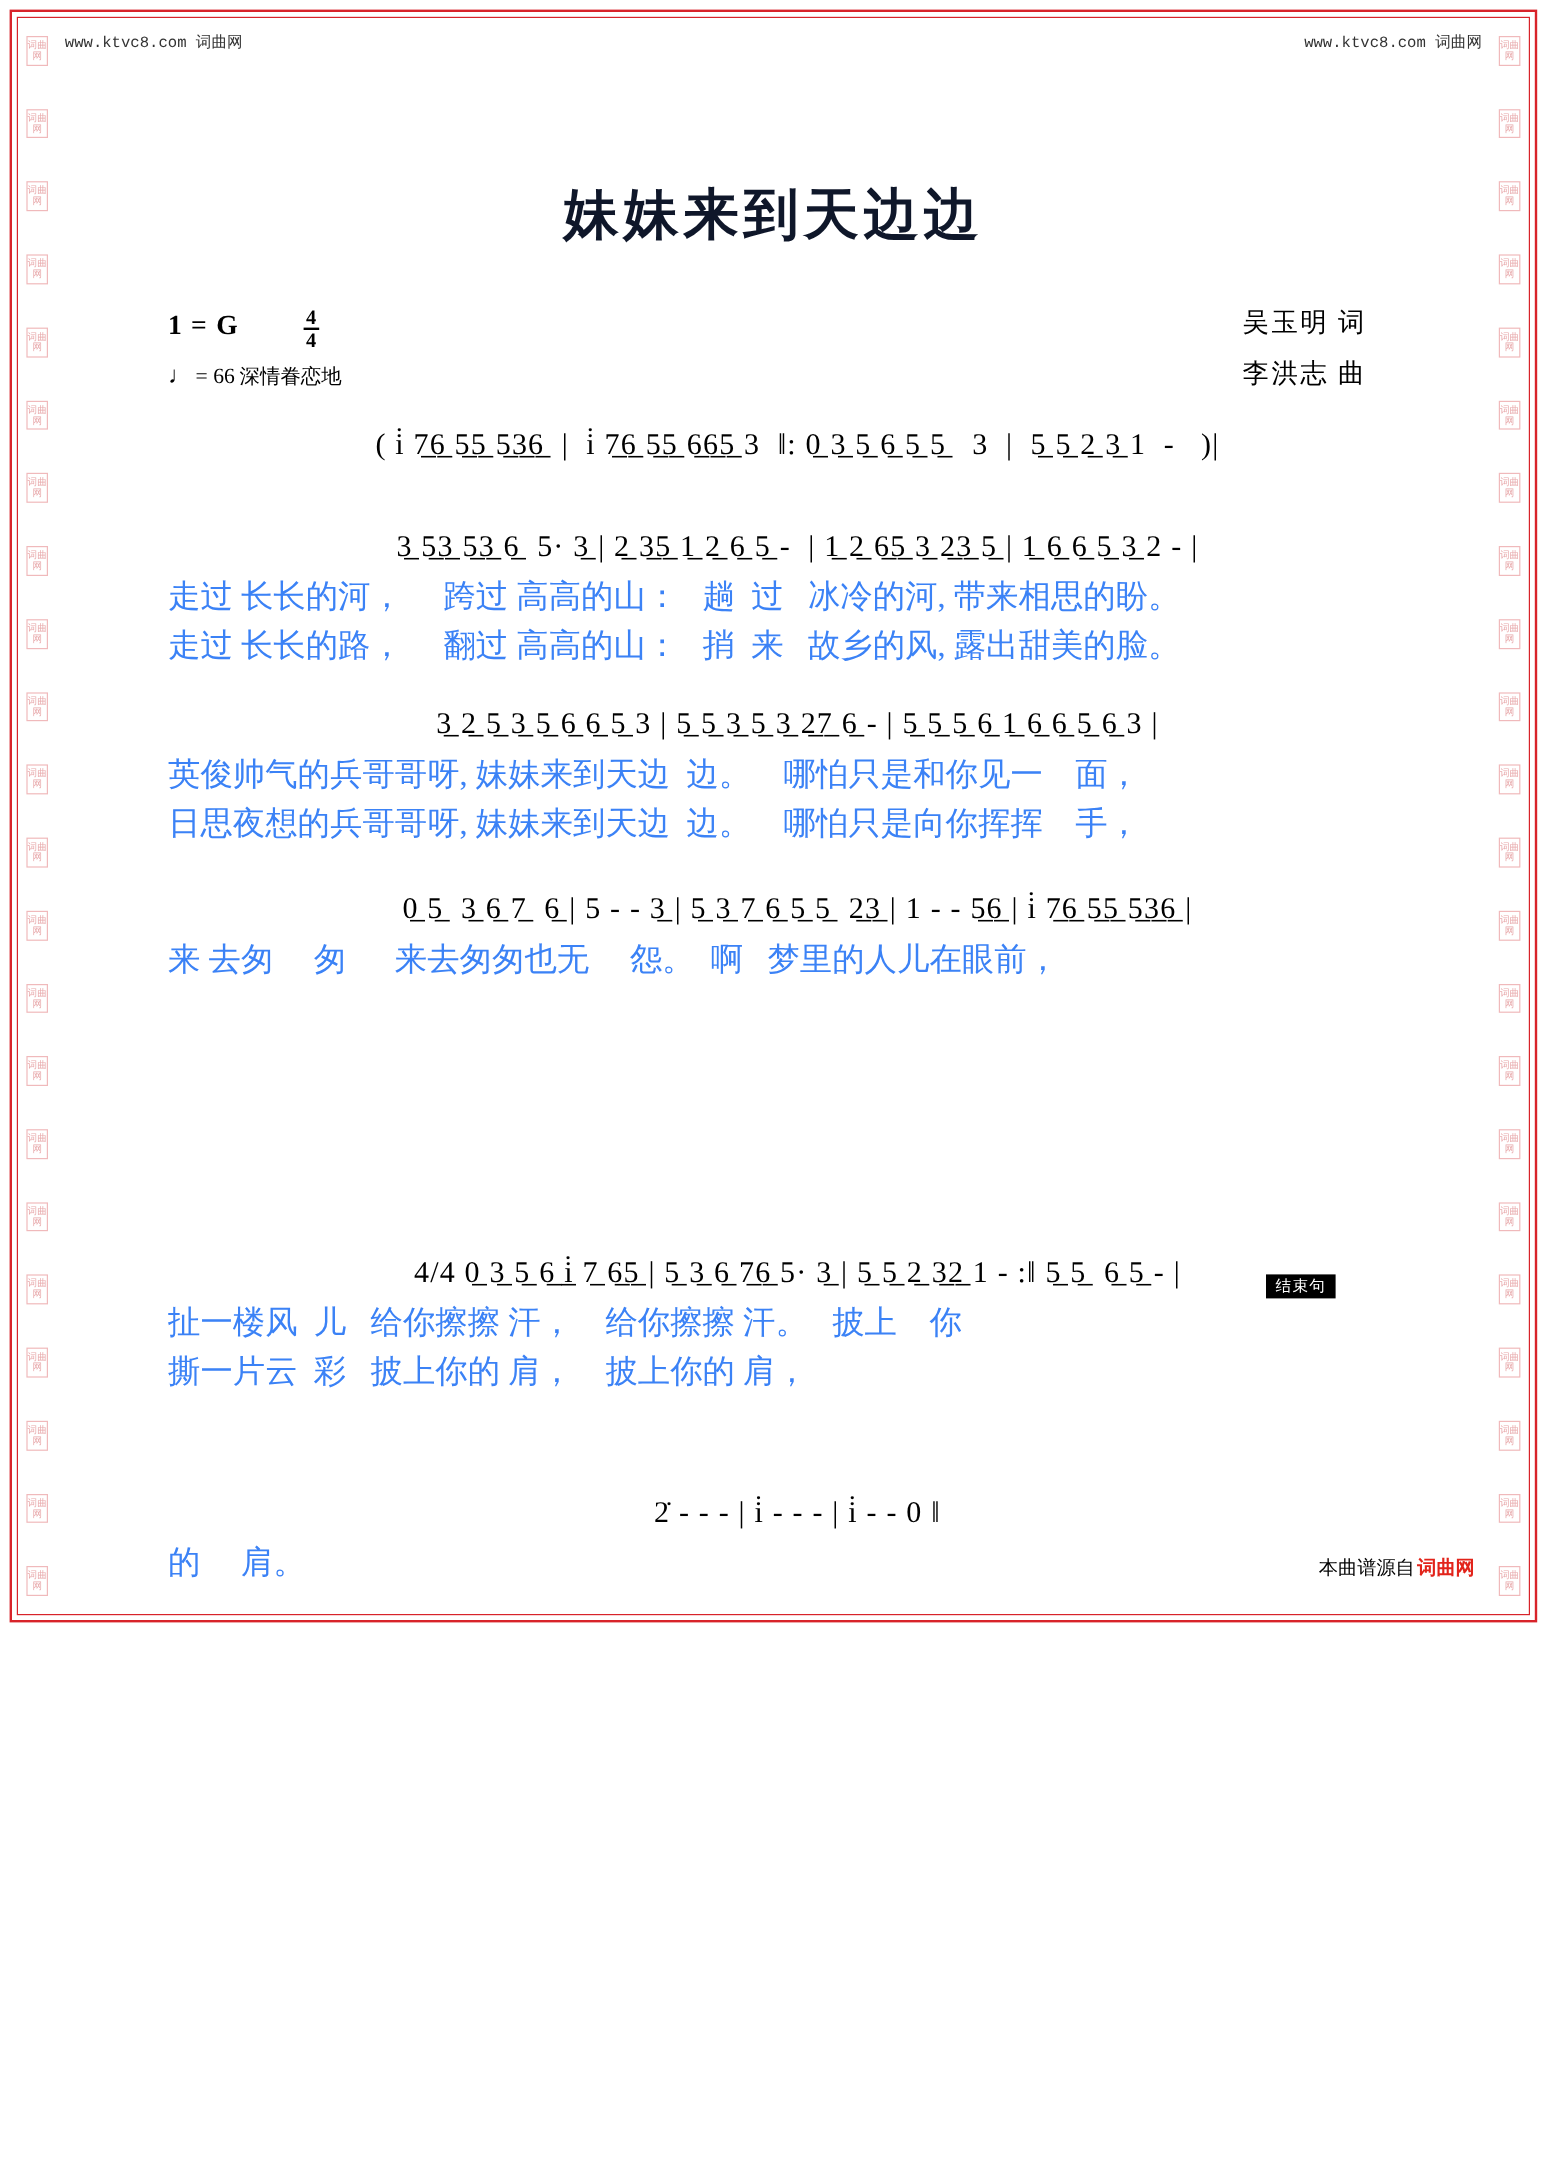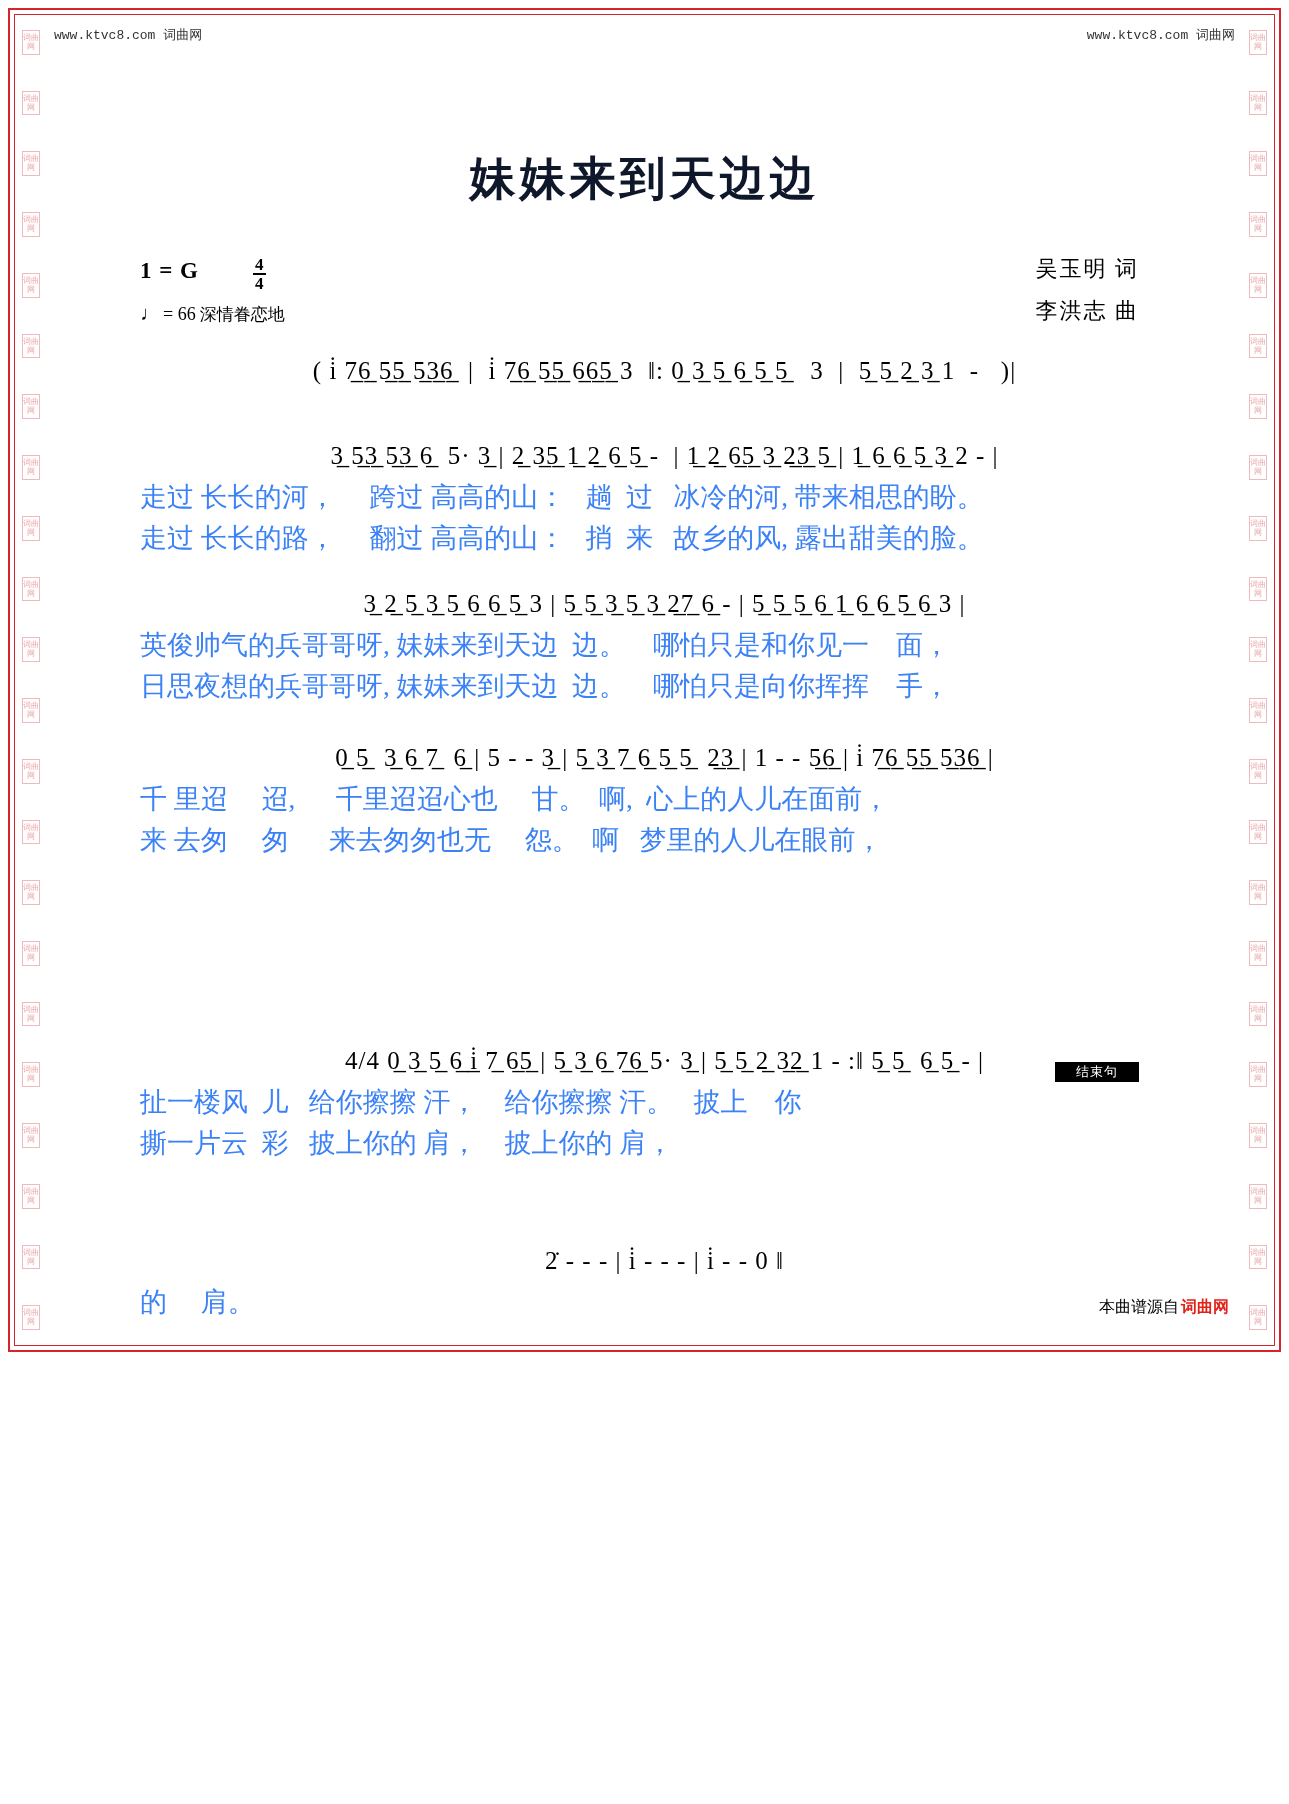--- a/index.html
+++ b/index.html
@@ -161,21 +161,21 @@
     line-height: 1.5;
     letter-spacing: 0px;
   }
   .lyric-block { margin-top: 6px; }
 
   .endtag {
     position: absolute;
     font-size: 13px;
     background: #000;
     color: #fff;
-    padding: 1px 21px;
+    padding: 1px 8px;
     font-family: "Liberation Sans", sans-serif;
     letter-spacing: 1px;
   }
 
   .footer {
     position: absolute;
     right: 60px;
     bottom: 42px;
     font-size: 16px;
     font-family: "Liberation Sans", sans-serif;
@@ -284,21 +284,20 @@
     <div class="notes">3̲ 2̲ 5̲ 3̲ 5̲ 6̲ 6̲ 5̲ 3 | 5̲ 5̲ 3̲ 5̲ 3̲ 2̲7̲ 6̲ - | 5̲ 5̲ 5̲ 6̲ 1̲ 6̲ 6̲ 5̲ 6̲ 3 |</div>
     <div class="lyric-block">
       <div class="lyric">英俊帅气的兵哥哥呀, 妹妹来到天边  边。    哪怕只是和你见一    面，</div>
       <div class="lyric">日思夜想的兵哥哥呀, 妹妹来到天边  边。    哪怕只是向你挥挥    手，</div>
     </div>
   </div>
 
   <div class="system" style="top:742px;">
     <div class="notes">0̲ 5̲  3̲ 6̲ 7̲  6̲ | 5 - - 3̲ | 5̲ 3̲ 7̲ 6̲ 5̲ 5̲  2̲3̲ | 1 - - 5̲6̲ | i̇ 7̲6̲ 5̲5̲ 5̲3̲6̲ |</div>
     <div class="lyric-block">
-      <div class="lyric">千 里迢     迢,      千里迢迢心也     甘。  啊,  心上的人儿在面前，</div>
       <div class="lyric">来 去匆     匆      来去匆匆也无     怨。  啊   梦里的人儿在眼前，</div>
     </div>
   </div>
 
 
   <div class="system" style="top:1045px;">
     <div class="notes">4/4 0̲ 3̲ 5̲ 6̲ i̲̇ 7̲ 6̲5̲ | 5̲ 3̲ 6̲ 7̲6̲ 5· 3̲ | 5̲ 5̲ 2̲ 3̲2̲ 1 - :‖ 5̲ 5̲  6̲ 5̲ - |</div>
     <div class="lyric-block">
       <div class="lyric">扯一楼风  儿   给你擦擦 汗，    给你擦擦 汗。   披上    你</div>
       <div class="lyric">撕一片云  彩   披上你的 肩，    披上你的 肩，</div>

